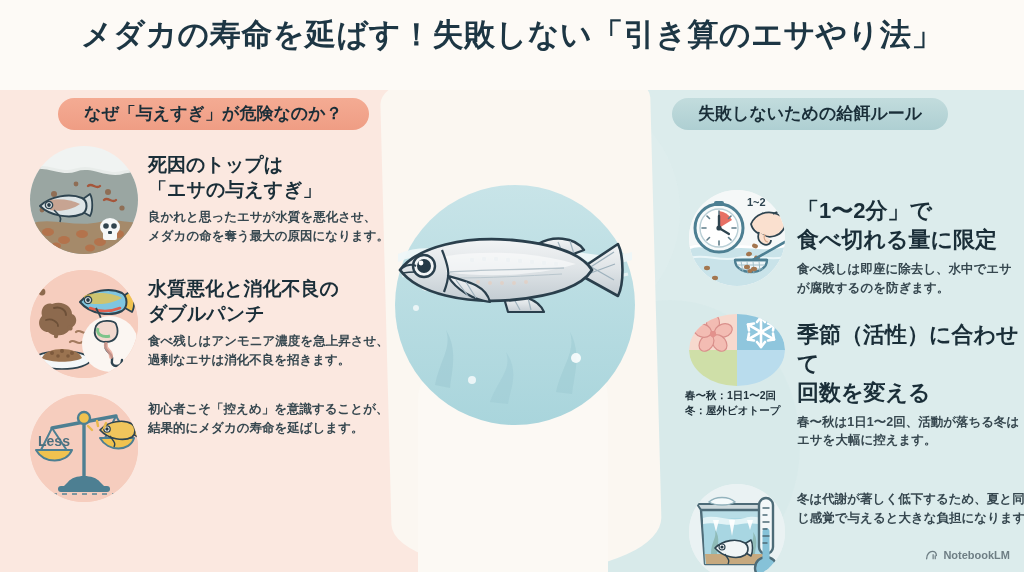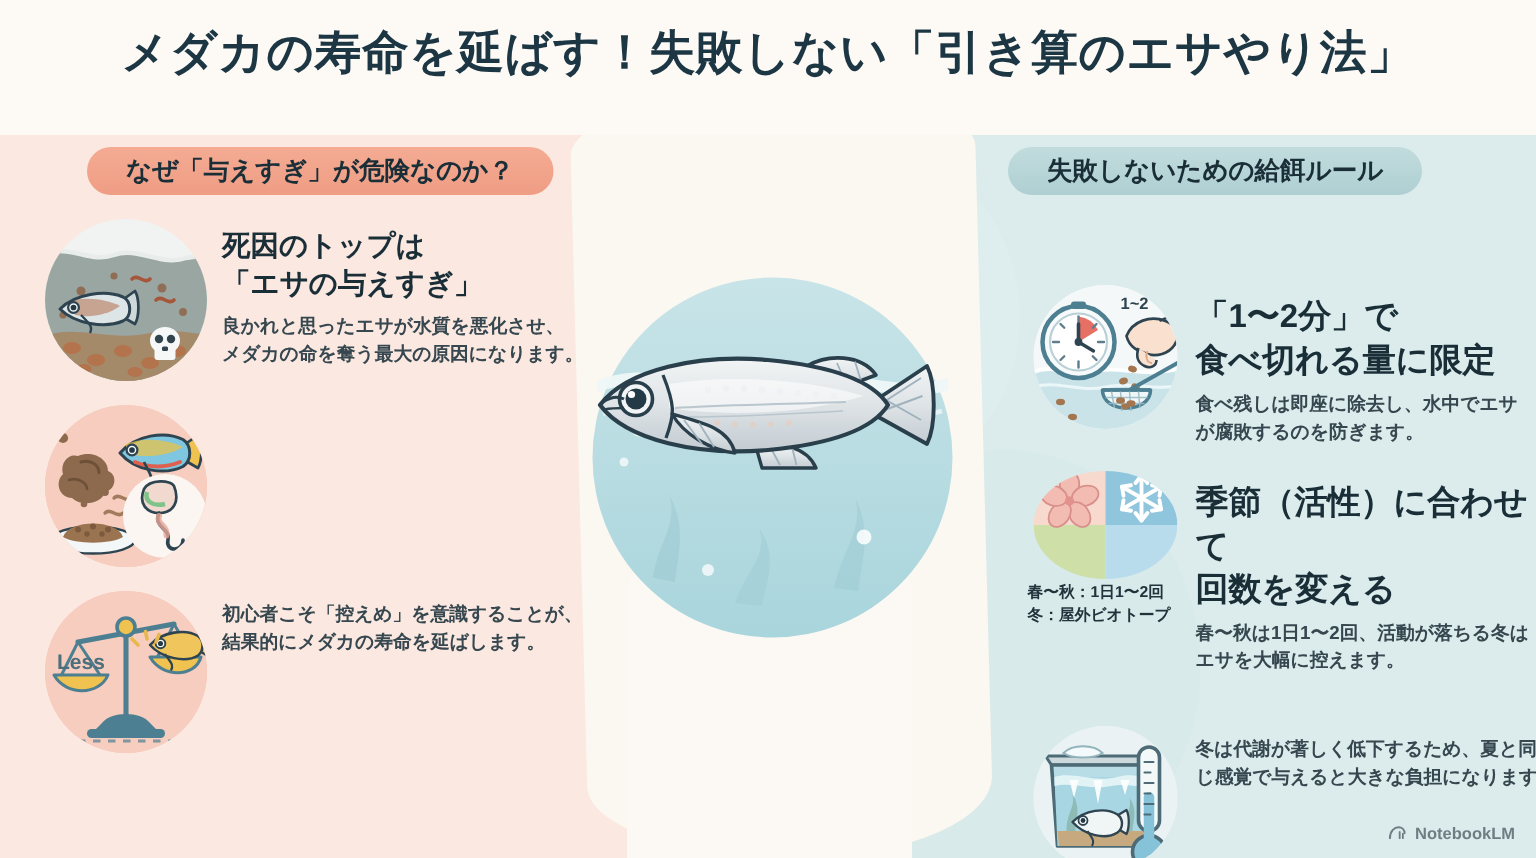--- a/index.html
+++ b/index.html
@@ -178,21 +178,21 @@
   .circ-pink  { background: #f6cdbe; }
   .circ-white { background: #f4f7f7; }
 
   svg { display: block; }
 
   
   .watermark {
     position: absolute;
     right: 14px; bottom: 10px;
     display: flex;
-    align-items: center;
+    align-items: flex-start;
     gap: 5px;
     font-size: 11px;
     font-weight: 600;
     color: #5b6b72;
     opacity: .85;
   }
 </style>
 </head>
 <body>
 
@@ -376,20 +376,26 @@
             <g transform="translate(52,44)">
               <circle cx="28" cy="30" r="28" fill="#fbf6f2"></circle>
               <path d="M14 12 C10 22, 16 28, 24 28 C34 28, 38 20, 34 10 C32 6, 18 5, 14 12 Z" fill="#f2d9cf" stroke="#2e4450" stroke-width="1.8" stroke-linejoin="round"></path>
               <path d="M16 14 C14 20, 20 24, 28 22" fill="none" stroke="#7ec48a" stroke-width="3"></path>
               <path d="M24 28 C20 38, 32 38, 30 46 C28 54, 40 54, 40 46" fill="none" stroke="#2e4450" stroke-width="2.4" stroke-linecap="round"></path>
               <path d="M24 30 C22 36, 30 36, 29 43" fill="none" stroke="#e8a798" stroke-width="4" stroke-linecap="round" opacity=".8"></path>
             </g>
           </svg>
         </div>
       </div>
+      <div class="item-body">
+        <div class="item-title">水質悪化と消化不良の
+ダブルパンチ</div>
+        <div class="item-desc">食べ残しはアンモニア濃度を急上昇させ、
+過剰なエサは消化不良を招きます。</div>
+      </div>
     </div>
 
     <div class="item">
       <div class="item-icon">
         <div class="circ circ-pink">
           <svg width="108" height="108" viewBox="0 0 108 108">
             <rect width="108" height="108" fill="#f6cdbe"></rect>
             <g stroke="#4d7f92" stroke-width="3.4" fill="none" stroke-linecap="round">
               <path d="M54 22 L54 88"></path>
               <path d="M22 34 L86 22"></path>

